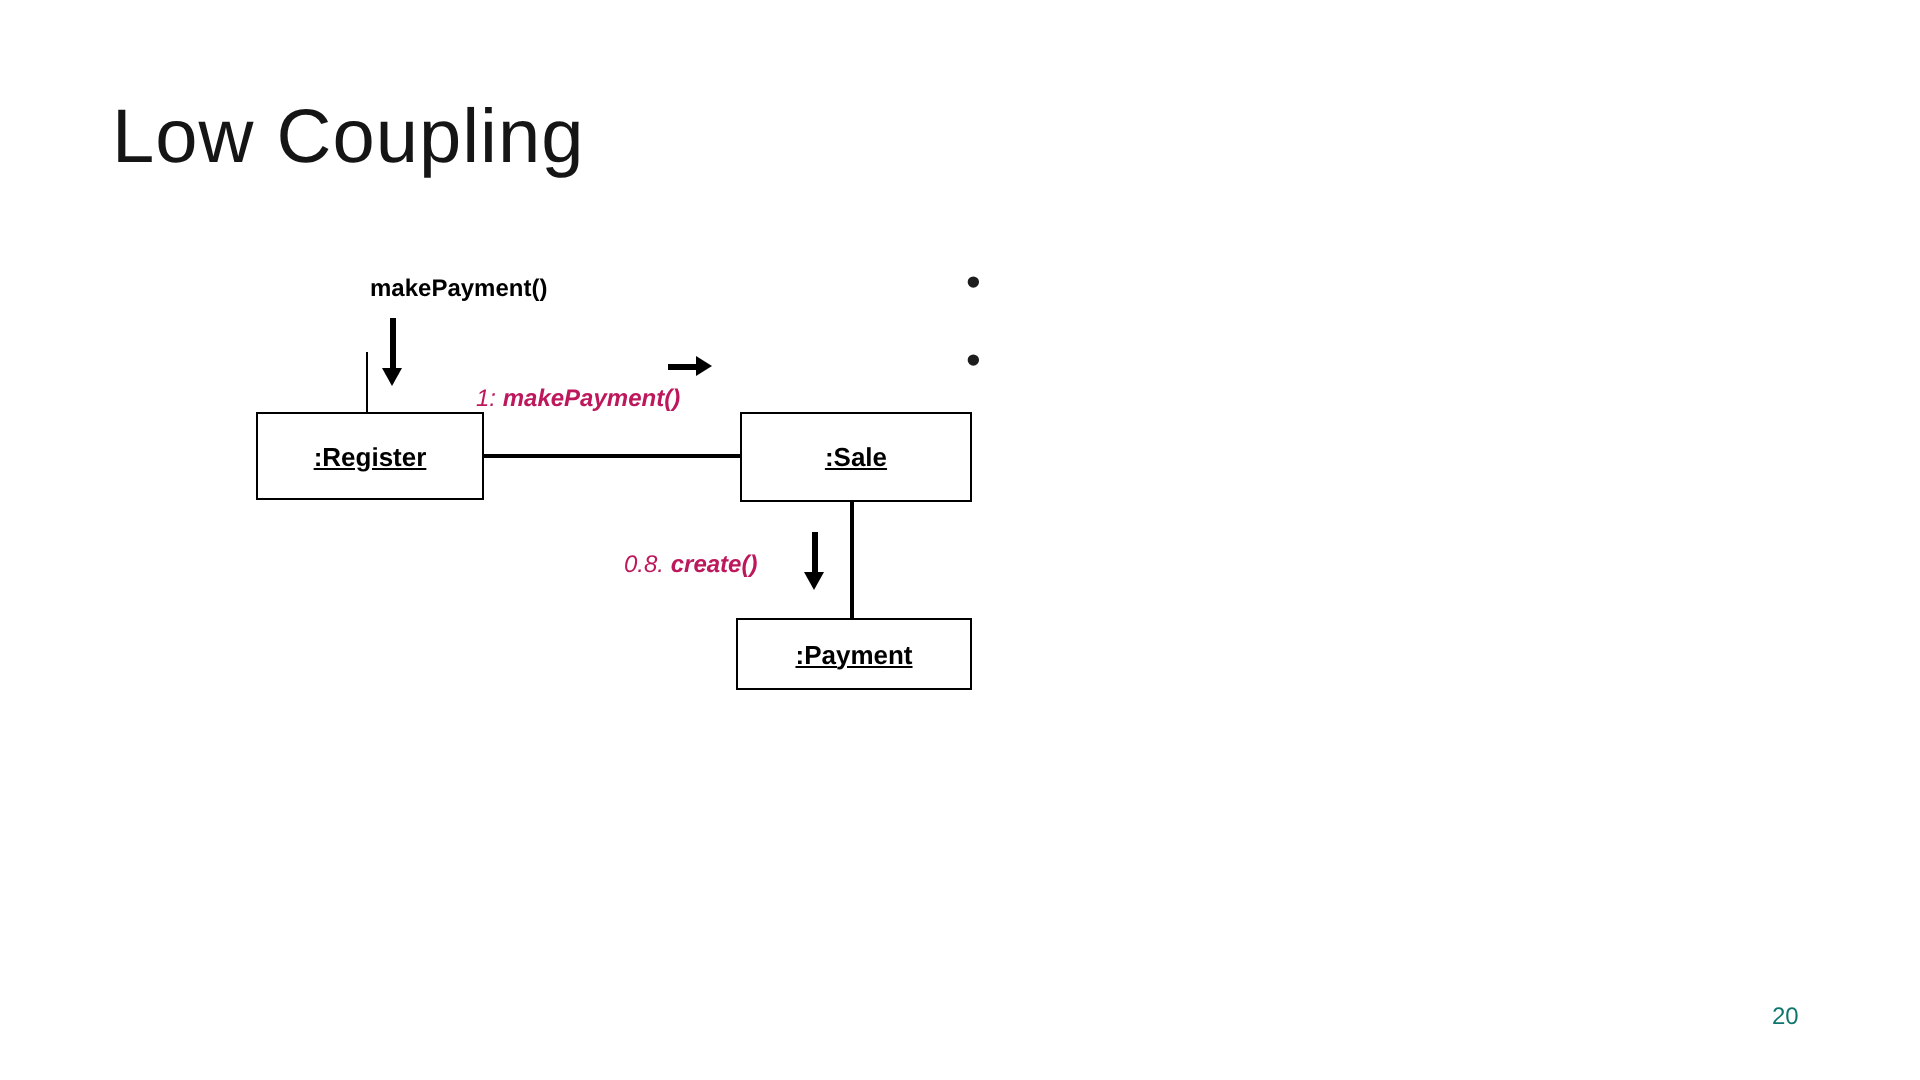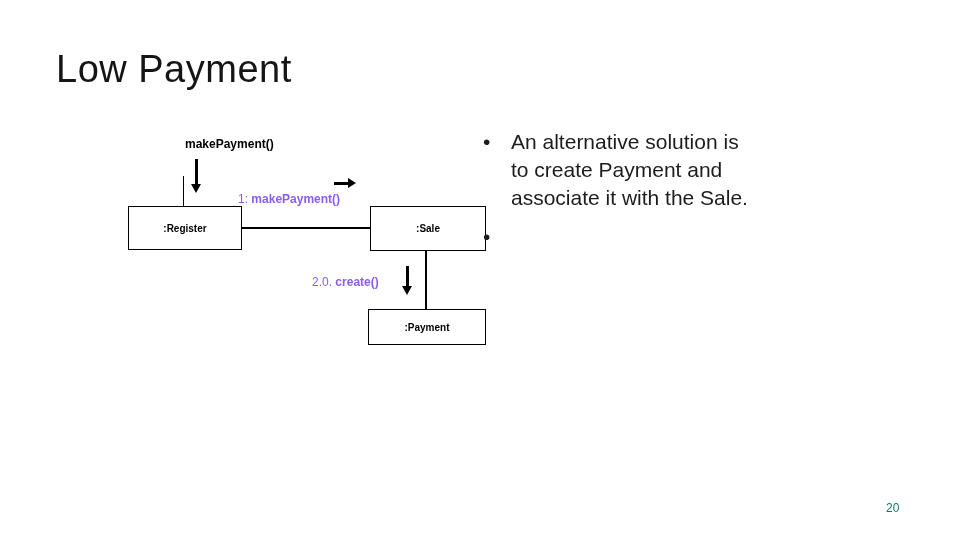--- a/index.html
+++ b/index.html
@@ -23,30 +23,31 @@
     color: #151515;
   }
 
   
   .uml-box {
     border: 1.5px solid #000;
     background: #fff;
     display: flex; align-items: center; justify-content: center;
   }
   .uml-box .obj-label {
-    font-size: 10px;
+    font-size: 13px;
     font-weight: bold;
+    text-decoration: underline;
     color: #000;
     white-space: nowrap;
   }
   .line-h { background: #000; height: 1.5px; }
   .line-v { background: #000; width: 1.5px; }
   .thin-line-v { background: #000; width: 1px; }
 
-  .msg-label { font-size: 12px; color: #8b5cf6; white-space: nowrap; }
+  .msg-label { font-size: 12px; color: #be185d; white-space: nowrap; font-style: italic; }
   .msg-label .msg-prefix { font-weight: normal; }
   .msg-label .msg-name { font-weight: bold; }
   .msg-label-top { font-size: 12px; font-weight: bold; color: #000; white-space: nowrap; }
 
   
   .arrow-shaft-v { background: #000; width: 3px; }
   .arrow-head-down {
     width: 0; height: 0;
     border-left: 5px solid transparent;
     border-right: 5px solid transparent;
@@ -80,21 +81,21 @@
   
   .page-number {
     left: 886px; top: 501px;
     font-size: 12px;
     color: #0f766e;
   }
 </style>
 </head>
 <body>
 
-<div class="abs slide-title">Low Payment</div>
+<div class="abs slide-title">Low Coupling</div>
 
 <div>
 
   <div class="abs msg-label-top" style="left:185px; top:137px;">makePayment()</div>
 
   <div class="abs thin-line-v" style="left:183px; top:176px; height:35px;"></div>
 
   <div class="abs arrow-shaft-v" style="left:195px; top:159px; height:26px;"></div>
   <div class="abs arrow-head-down" style="left:191px; top:184px;"></div>
 
@@ -112,38 +113,35 @@
   <div class="abs arrow-shaft-h" style="left:334px; top:182px; width:15px;"></div>
   <div class="abs arrow-head-right" style="left:348px; top:178px;"></div>
 
   <div class="abs uml-box" style="left:370px; top:206px; width:116px; height:45px;">
     <span class="obj-label">:Sale</span>
   </div>
 
   <div class="abs line-v" style="left:425px; top:251px; height:58px;"></div>
 
   <div class="abs msg-label" style="left:312px; top:275px;">
-    <span class="msg-prefix">2.0.</span>
+    <span class="msg-prefix">0.8.</span>
     <span class="msg-name">create()</span>
   </div>
 
   <div class="abs arrow-shaft-v" style="left:406px; top:266px; height:21px;"></div>
   <div class="abs arrow-head-down" style="left:402px; top:286px;"></div>
 
   <div class="abs uml-box" style="left:368px; top:309px; width:118px; height:36px;">
     <span class="obj-label">:Payment</span>
   </div>
 
 </div>
 
 <div class="abs bullets">
   <div class="bullet-row">
     <span class="bullet-marker">•</span>
-    <span class="bullet-text">An alternative solution is
-to create Payment and
-associate it with the Sale.</span>
   </div>
   <div class="bullet-row">
     <span class="bullet-marker">•</span>
   </div>
 </div>
 
 <div class="abs page-number">20</div>
 
 </body></html>

